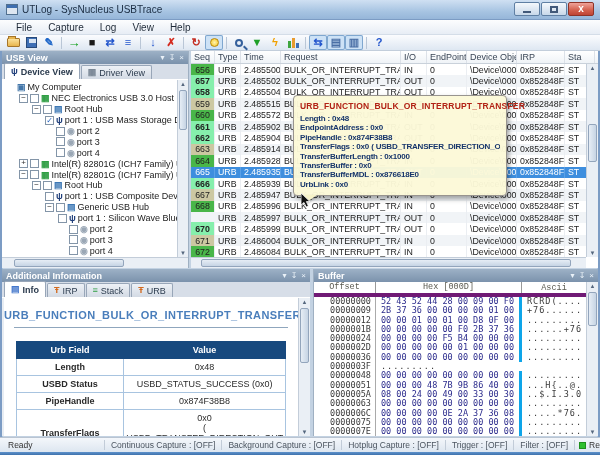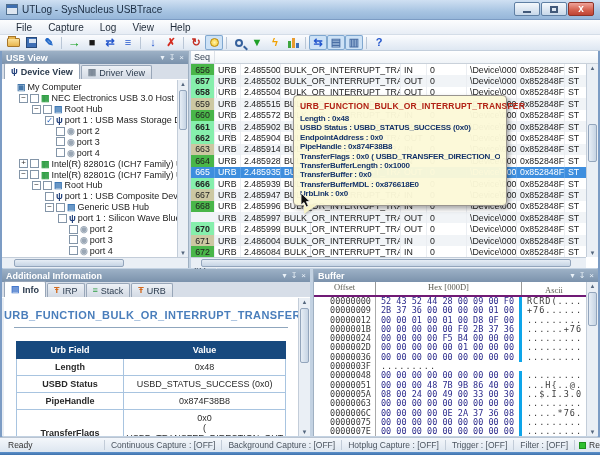--- a/index.html
+++ b/index.html
@@ -67,21 +67,21 @@
   .chk { width:9px; height:9px; border:1px solid #8395A8; background:#fff; margin-right:2px; font-size:8px; line-height:8px; text-align:center; color:#1F5FBF; flex:0 0 9px; }
   .ticon { font-size:9px; margin-right:2px; font-weight:bold; }
   .vscroll { width:11px; background:#EAEFF5; border-left:1px solid #C3CDD9; position:relative; }
   .vthumb { position:absolute; left:1px; right:1px; background:linear-gradient(90deg,#E6EDF5,#C6D4E4); border:1px solid #93A5BC; border-radius:2px; }
   .sarrow { position:absolute; left:0; right:0; text-align:center; font-size:6px; color:#55677E; }
   .hscroll { position:absolute; left:0; right:0; bottom:0; height:11px; background:#EAEFF5; border-top:1px solid #C3CDD9; }
   .hthumb { position:absolute; top:1px; bottom:1px; background:linear-gradient(#E6EDF5,#C6D4E4); border:1px solid #93A5BC; border-radius:2px; }
 
   
   #tablepanel { position:absolute; left:191px; top:51px; width:407px; height:217px; background:#fff; }
-  #thead { display:flex; height:13px; background:linear-gradient(#FFFFFF,#EFF3F7); border-bottom:1px solid #C9D1DA;flex-direction:column; }
+  #thead { display:flex; height:13px; background:linear-gradient(#FFFFFF,#EFF3F7); border-bottom:1px solid #C9D1DA; }
   .hcell { font-size:9px; color:#3A4656; padding:1px 3px; border-right:1px solid #DCE1E8; overflow:hidden; white-space:nowrap; }
   #tbody { position:absolute; left:0; top:13px; right:12px; bottom:11px; overflow:hidden; }
   .row { display:flex; height:11.4px; align-items:center; }
   .row.alt { background:#F1F4F7; }
   .cell { font-size:8.8px; padding:0 3px; overflow:hidden; white-space:nowrap; border-right:1px solid #EBEEF2; height:100%; display:flex; align-items:center; }
   .seq { justify-content:center; font-weight:normal; }
   .seq.green { background:#49B649; }
   .seq.lav { background:#86efac;font-weight:bold; }
   .seq.tan { background:#CCC8A2; }
   .row.selected, .row.selected .cell { background:#3E8EDE; color:#fff; border-right-color:#5AA0E6; }
@@ -105,21 +105,21 @@
   #info-hr { border:none; border-top:1px solid #8FA6BD; margin:6px 10px 0 10px; }
   #urbtbl { margin:13px 12px 0 12px; border-collapse:collapse; width:calc(100% - 24px); }
   #urbtbl th { background:#17497E; color:#fff; font-size:9px; padding:3px 2px; border:1px solid #17497E; }
   #urbtbl td { border:1px solid #A8C4E0; font-size:9px; text-align:center; padding:3px 2px; color:#2A2A2A; }
   #urbtbl td.f { font-weight:bold; width:46%; }
   #info-vscroll { position:absolute; right:0; top:29px; bottom:0; width:12px; background:#EAEFF5; border-left:1px solid #C3CDD9; }
 
   
   #bufpanel { position:absolute; left:313px; top:269px; width:285px; height:167px; background:#fff; border-left:1px solid #9FB0C2; }
   #bufhead-cols { position:absolute; left:0; top:13px; right:12px; height:15px; display:flex;
-    font-family:Liberation Serif, serif; font-size:8.5px; color:#5A5A50; align-items:flex-end; border-bottom:2px solid #701a75; }
+    font-family:Liberation Mono, monospace; font-size:8.5px; color:#5A5A50; align-items:flex-end; border-bottom:4px solid #701a75; }
   .bcol { text-align:center; }
   .bdiv { border-right:1px solid #999; height:100%; }
   #bufrows { position:absolute; left:0; top:28px; right:12px; bottom:0; overflow:hidden; }
   .brow { display:flex; font-family:"DejaVu Sans Mono",monospace; font-size:8.5px; line-height:9.3px; white-space:pre; }
   .b-off { width:62px; text-align:right; color:#3A3A3A; padding-right:4px; border-right:1px solid #AAA; }
   .b-hex { width:146px; color:#2B2B8C; padding-left:5px; border-right:3px solid #0ea5e9; }
   .b-asc { flex:1; color:#3A3A3A; padding-left:5px; letter-spacing:1px; }
   #buf-vscroll { position:absolute; right:0; top:13px; bottom:0; width:12px; background:#EAEFF5; border-left:1px solid #C3CDD9; }
 
   
@@ -678,21 +678,20 @@
       <span class="dot"></span>
       <span>Re:</span>
     </span>
   </div>
   <div id="bottomline"></div>
 
   <div id="tooltip">
     <div class="tt-title">URB_FUNCTION_BULK_OR_INTERRUPT_TRANSFER</div>
     <div id="tt-lines">
         <div class="tt-line">Length : 0x48</div>
-        <div class="tt-line">USBD Status : USBD_STATUS_SUCCESS (0x0)</div>
         <div class="tt-line">EndpointAddress : 0x0</div>
         <div class="tt-line">PipeHandle : 0x874F38B8</div>
         <div class="tt-line">TransferFlags : 0x0 ( USBD_TRANSFER_DIRECTION_OUT )</div>
         <div class="tt-line">TransferBufferLength : 0x1000</div>
         <div class="tt-line">TransferBuffer : 0x0</div>
         <div class="tt-line">TransferBufferMDL : 0x876618E0</div>
         <div class="tt-line">UrbLink : 0x0</div>
       </div>
     <div id="tt-tail"></div>
   </div>

